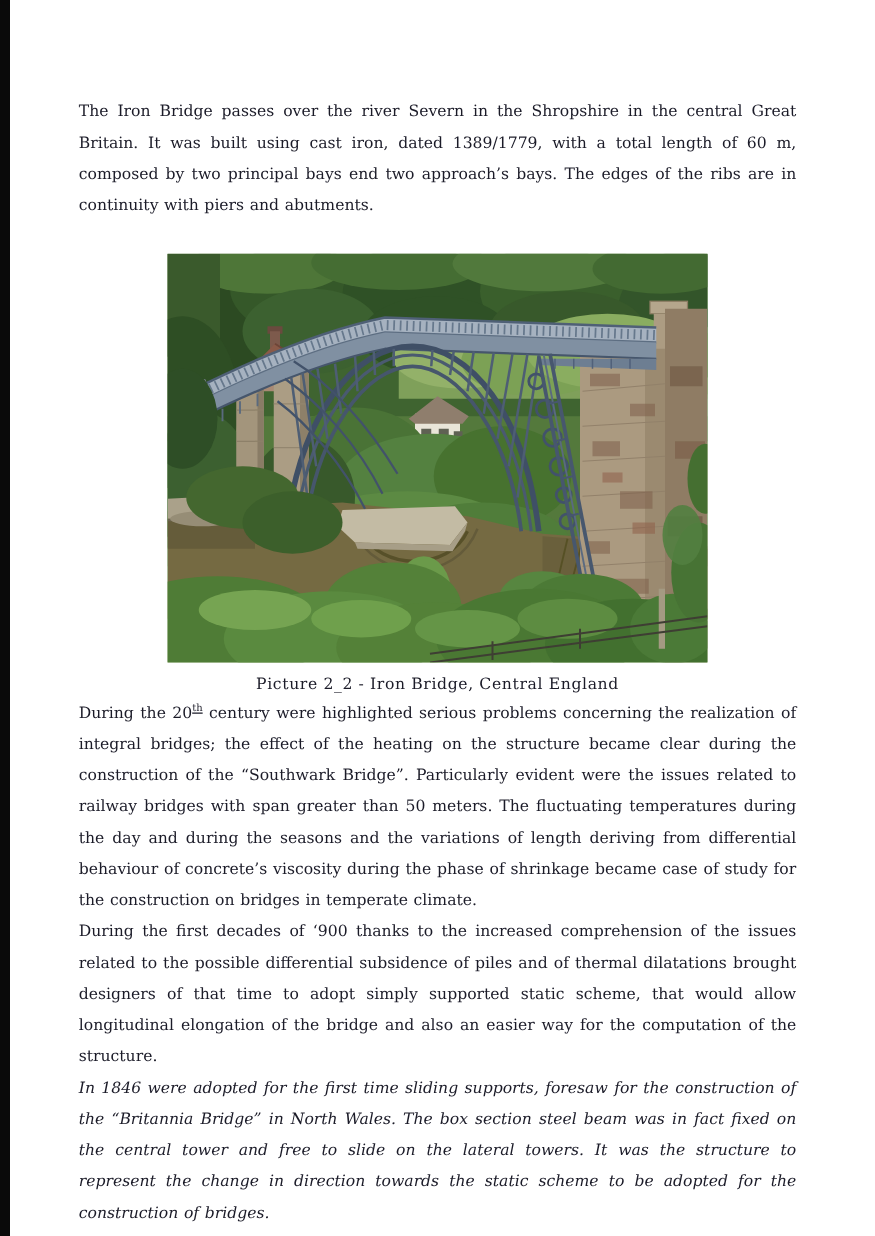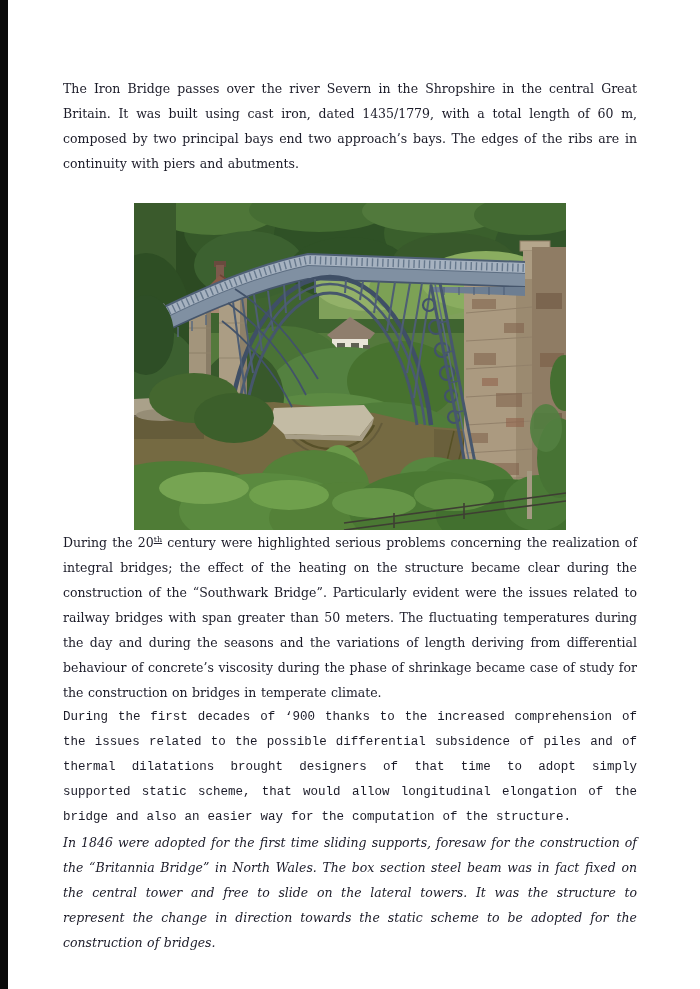--- a/index.html
+++ b/index.html
@@ -14,31 +14,31 @@
     margin:0;word-spacing:0.5px;
   }
   sup.sup{font-size:8px;line-height:0;vertical-align:super;text-decoration:underline;}
   figure{margin:27px 0 0 0;padding:0;text-align:center;}
   .photo{width:432px;height:327px;margin:0 auto;overflow:hidden;background:#6b8f4f;}
   figcaption{
     margin-top:7px;font-size:12.5px;line-height:20px;color:#1b1b28;text-align:center;
     letter-spacing:0.5px;
   }
   .para-2{margin-top:45px;}
-  .para-3{margin-top:9px;font-family:Liberation Mono, monospace;}
+  .para-3{margin-top:9px;}
   .para-4{margin-top:31px;font-style:italic;}
 </style>
 </head>
 <body>
 
 <div class="edge-strip"></div>
 
 <main class="content">
 
-  <p class="body-text">The Iron Bridge passes over the river Severn in the Shropshire in the central Great Britain. It was built using cast iron, dated 1435/1779, with a total length of 60 m, composed by two principal bays end two approach’s bays. The edges of the ribs are in continuity with piers and abutments.</p>
+  <p class="body-text">The Iron Bridge passes over the river Severn in the Shropshire in the central Great Britain. It was built using cast iron, dated 1389/1779, with a total length of 60 m, composed by two principal bays end two approach’s bays. The edges of the ribs are in continuity with piers and abutments.</p>
 
   <figure>
     <div class="photo">
       <svg width="432" height="327" viewBox="0 0 432 327" xmlns="http://www.w3.org/2000/svg">
 
         <g>
           <rect x="0" y="0" width="432" height="150" fill="#3f6430"></rect>
           <rect x="0" y="130" width="432" height="120" fill="#54793c"></rect>
           <ellipse cx="55" cy="35" rx="95" ry="58" fill="#2c4a22"></ellipse>
           <ellipse cx="150" cy="28" rx="100" ry="48" fill="#355829"></ellipse>
@@ -259,20 +259,21 @@
 
         <g>
           <rect x="393" y="268" width="5" height="48" fill="#a49a82"></rect>
           <line x1="210" y1="320" x2="432" y2="290" stroke="#3e3e33" stroke-width="1.6"></line>
           <line x1="210" y1="327" x2="432" y2="298" stroke="#3e3e33" stroke-width="1.6"></line>
           <line x1="260" y1="310" x2="260" y2="325" stroke="#3e3e33" stroke-width="1.6"></line>
           <line x1="330" y1="300" x2="330" y2="316" stroke="#3e3e33" stroke-width="1.6"></line>
         </g>
       </svg>
     </div>
+    <figcaption>Picture 2_2 - Iron Bridge, Central England</figcaption>
   </figure>
 
   <p class="body-text para-2"><span>During the 20</span><sup class="sup">th</sup><span> century were highlighted serious problems concerning the realization of integral bridges; the effect of the heating on the structure became clear during the construction of the “Southwark Bridge”. Particularly evident were the issues related to railway bridges with span greater than 50 meters. The fluctuating temperatures during the day and during the seasons and the variations of length deriving from differential behaviour of concrete’s viscosity during the phase of shrinkage became case of study for the construction on bridges in temperate climate.</span></p>
 
   <p class="body-text para-3">During the first decades of ‘900 thanks to the increased comprehension of the issues related to the possible differential subsidence of piles and of thermal dilatations brought designers of that time to adopt simply supported static scheme, that would allow longitudinal elongation of the bridge and also an easier way for the computation of the structure.</p>
 
   <p class="body-text para-4">In 1846 were adopted for the first time sliding supports, foresaw for the construction of the “Britannia Bridge” in North Wales. The box section steel beam was in fact fixed on the central tower and free to slide on the lateral towers. It was the structure to represent the change in direction towards the static scheme to be adopted for the construction of bridges.</p>
 
 </main>
 

